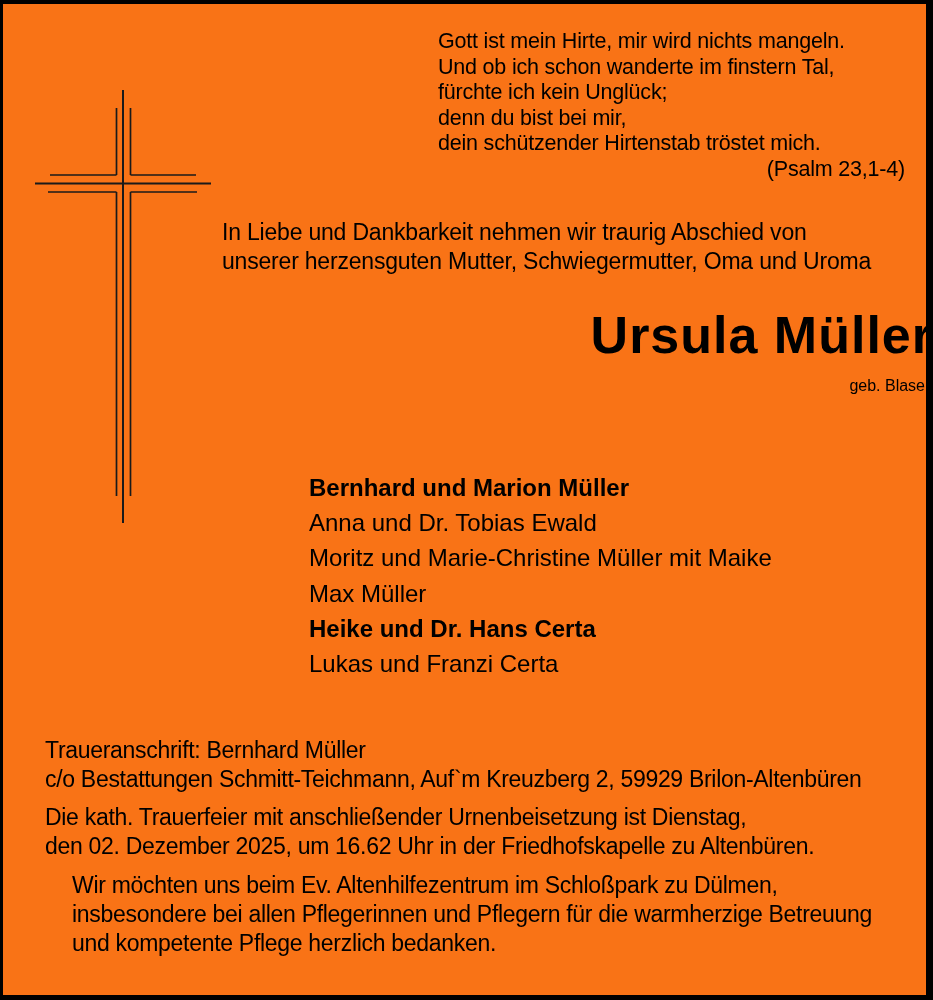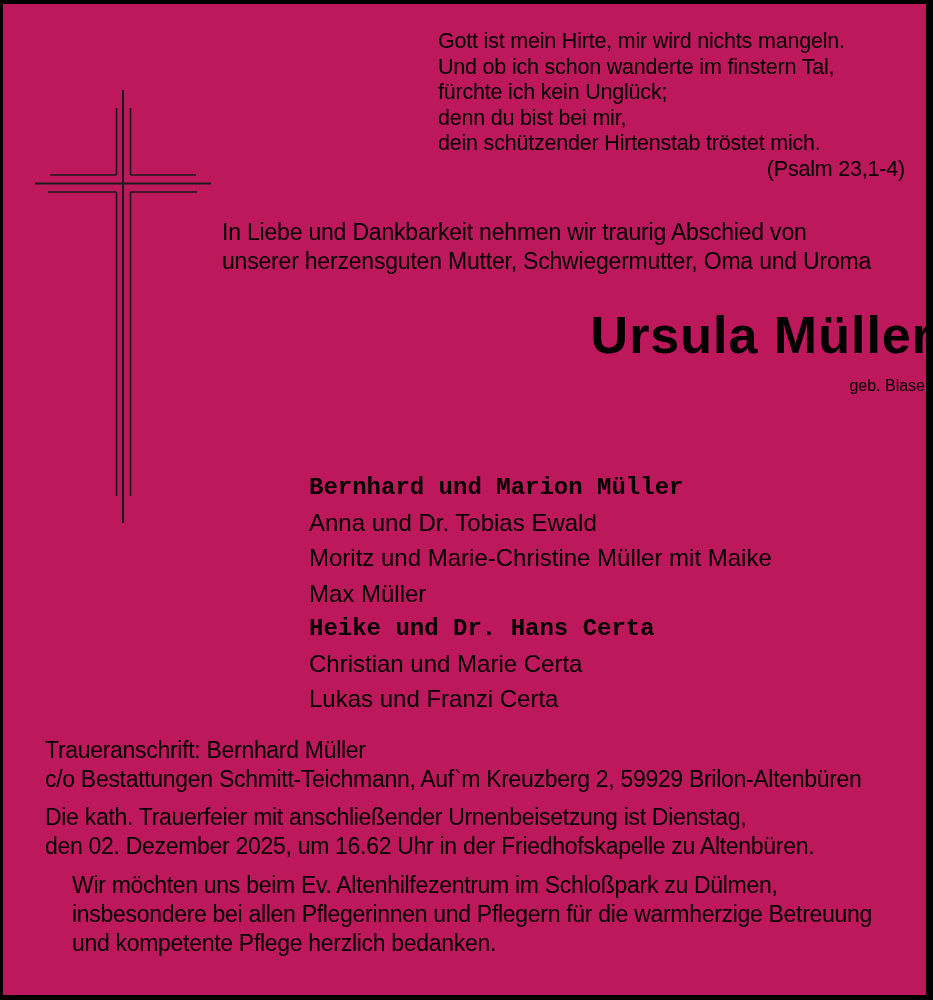--- a/index.html
+++ b/index.html
@@ -1,20 +1,20 @@
 <!DOCTYPE html>
 <html><head>
 <meta charset="utf-8">
 <style>
   html, body { margin: 0; padding: 0; background: #ffffff; }
   #notice {
     position: relative;
     width: 933px;
     height: 1000px;
-    background: #be185d;
+    background: #f97316;
     color: #000000;
     font-family: "Liberation Sans", sans-serif;
     overflow: hidden;
   }
   
   .frame { position: absolute; background: #000000; }
   .frame-top    { left: 0; top: 0; width: 933px; height: 4px; }
   .frame-bottom { left: 0; bottom: 0; width: 933px; height: 5px; }
   .frame-left   { left: 0; top: 0; width: 3px; height: 1000px; }
   .frame-right  { right: 0; top: 0; width: 7px; height: 1000px; }
@@ -77,21 +77,21 @@
   .life-dates .death { display: inline-block; margin-left: 15px; }
 
   .mourners {
     position: absolute;
     left: 309px;
     top: 470px;
     font-size: 24px;
     line-height: 35.2px;
     white-space: nowrap;
   }
-  .mourners .bold { font-weight: bold; font-family: Liberation Mono, monospace; }
+  .mourners .bold { font-weight: bold; }
 
   .para {
     position: absolute;
     left: 45px;
     font-size: 23px;
     line-height: 29px;
     letter-spacing: -0.3px;
   }
   .para div { white-space: nowrap; }
   .address-block { top: 736px; }
@@ -144,21 +144,20 @@
 
   <div class="center-block maiden-name">geb. Blasek</div>
 
 
   <div class="mourners">
     <div class="bold">Bernhard und Marion Müller</div>
     <div>Anna und Dr. Tobias Ewald</div>
     <div>Moritz und Marie-Christine Müller mit Maike</div>
     <div>Max Müller</div>
     <div class="bold">Heike und Dr. Hans Certa</div>
-    <div>Christian und Marie Certa</div>
     <div>Lukas und Franzi Certa</div>
   </div>
 
   <div class="para address-block">
     <div>Traueranschrift: Bernhard Müller</div>
     <div>c/o Bestattungen Schmitt-Teichmann, Auf`m Kreuzberg 2, 59929 Brilon-Altenbüren</div>
   </div>
 
   <div class="para service-block">
     <div>Die kath. Trauerfeier mit anschließender Urnenbeisetzung ist Dienstag,</div>

